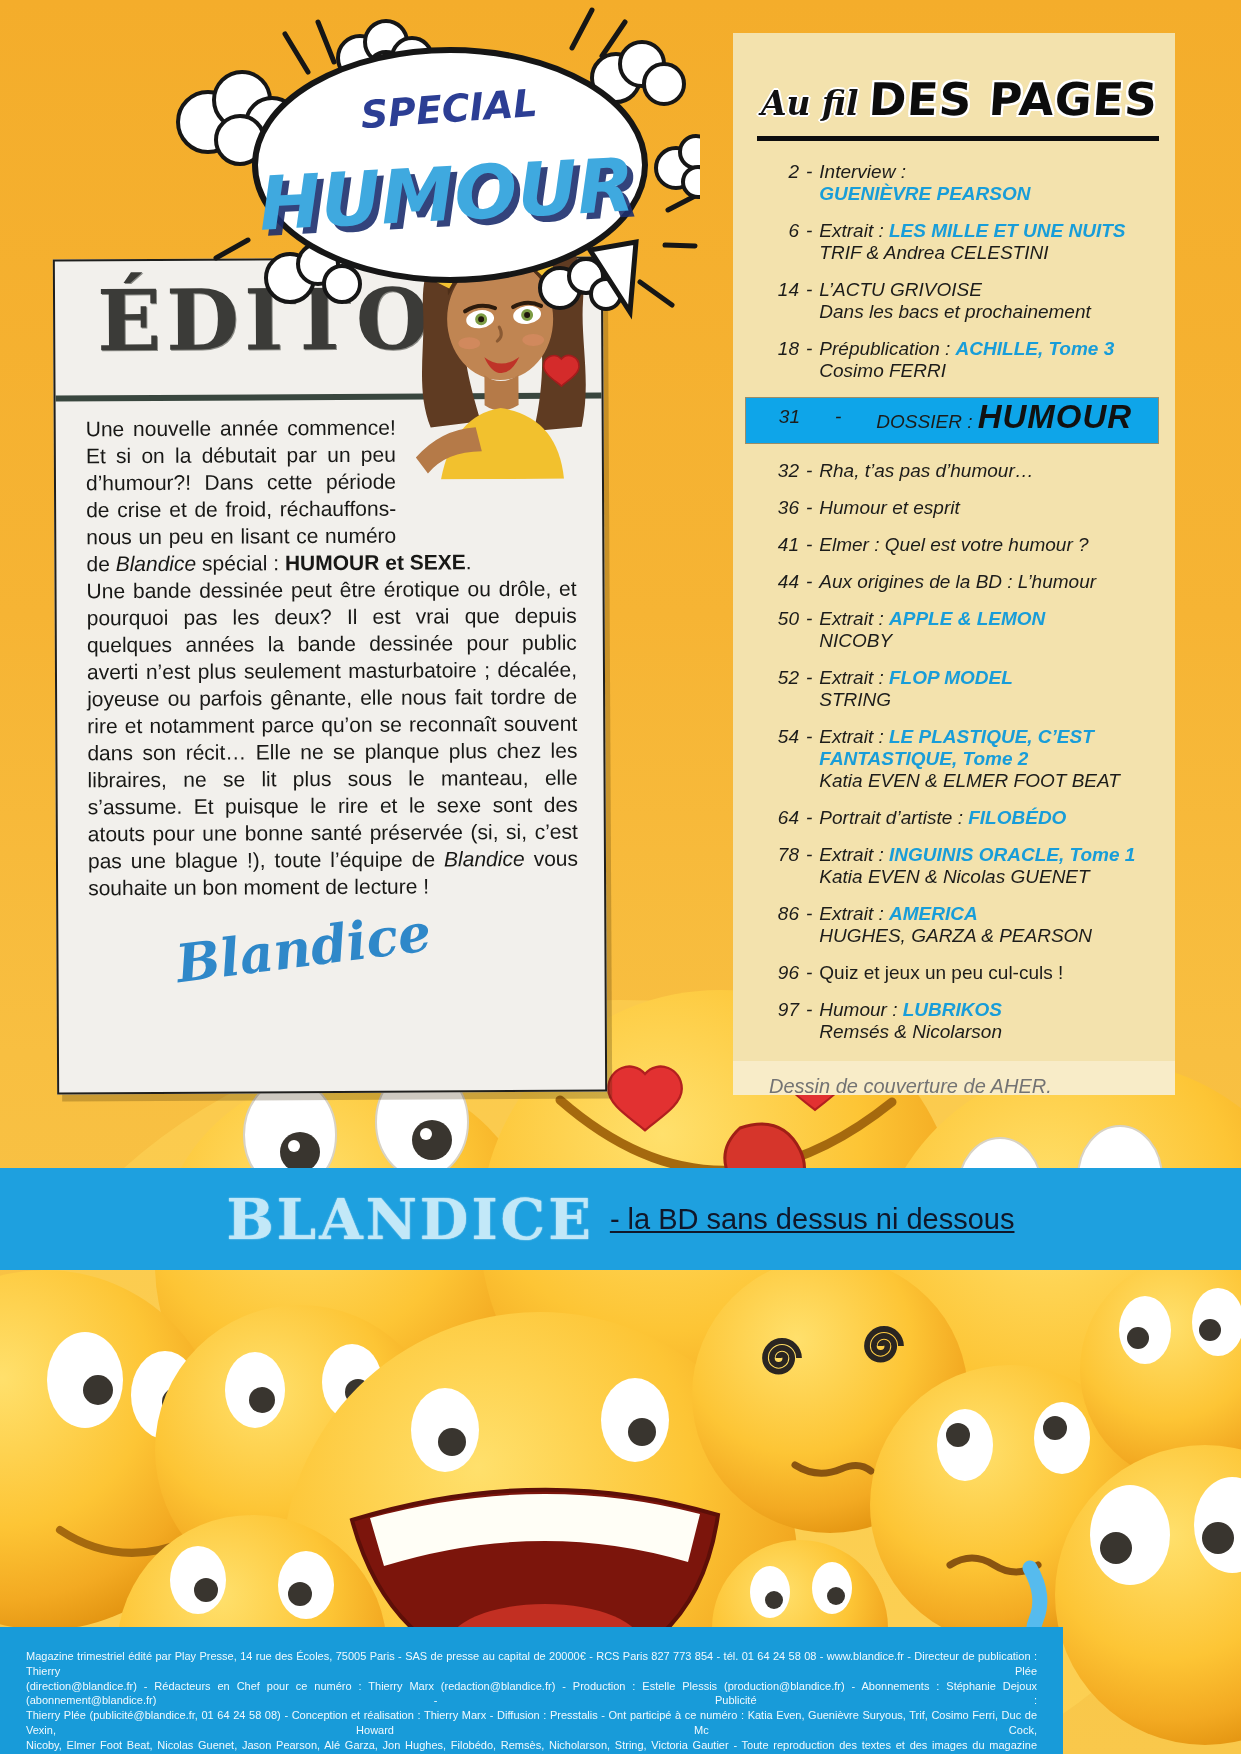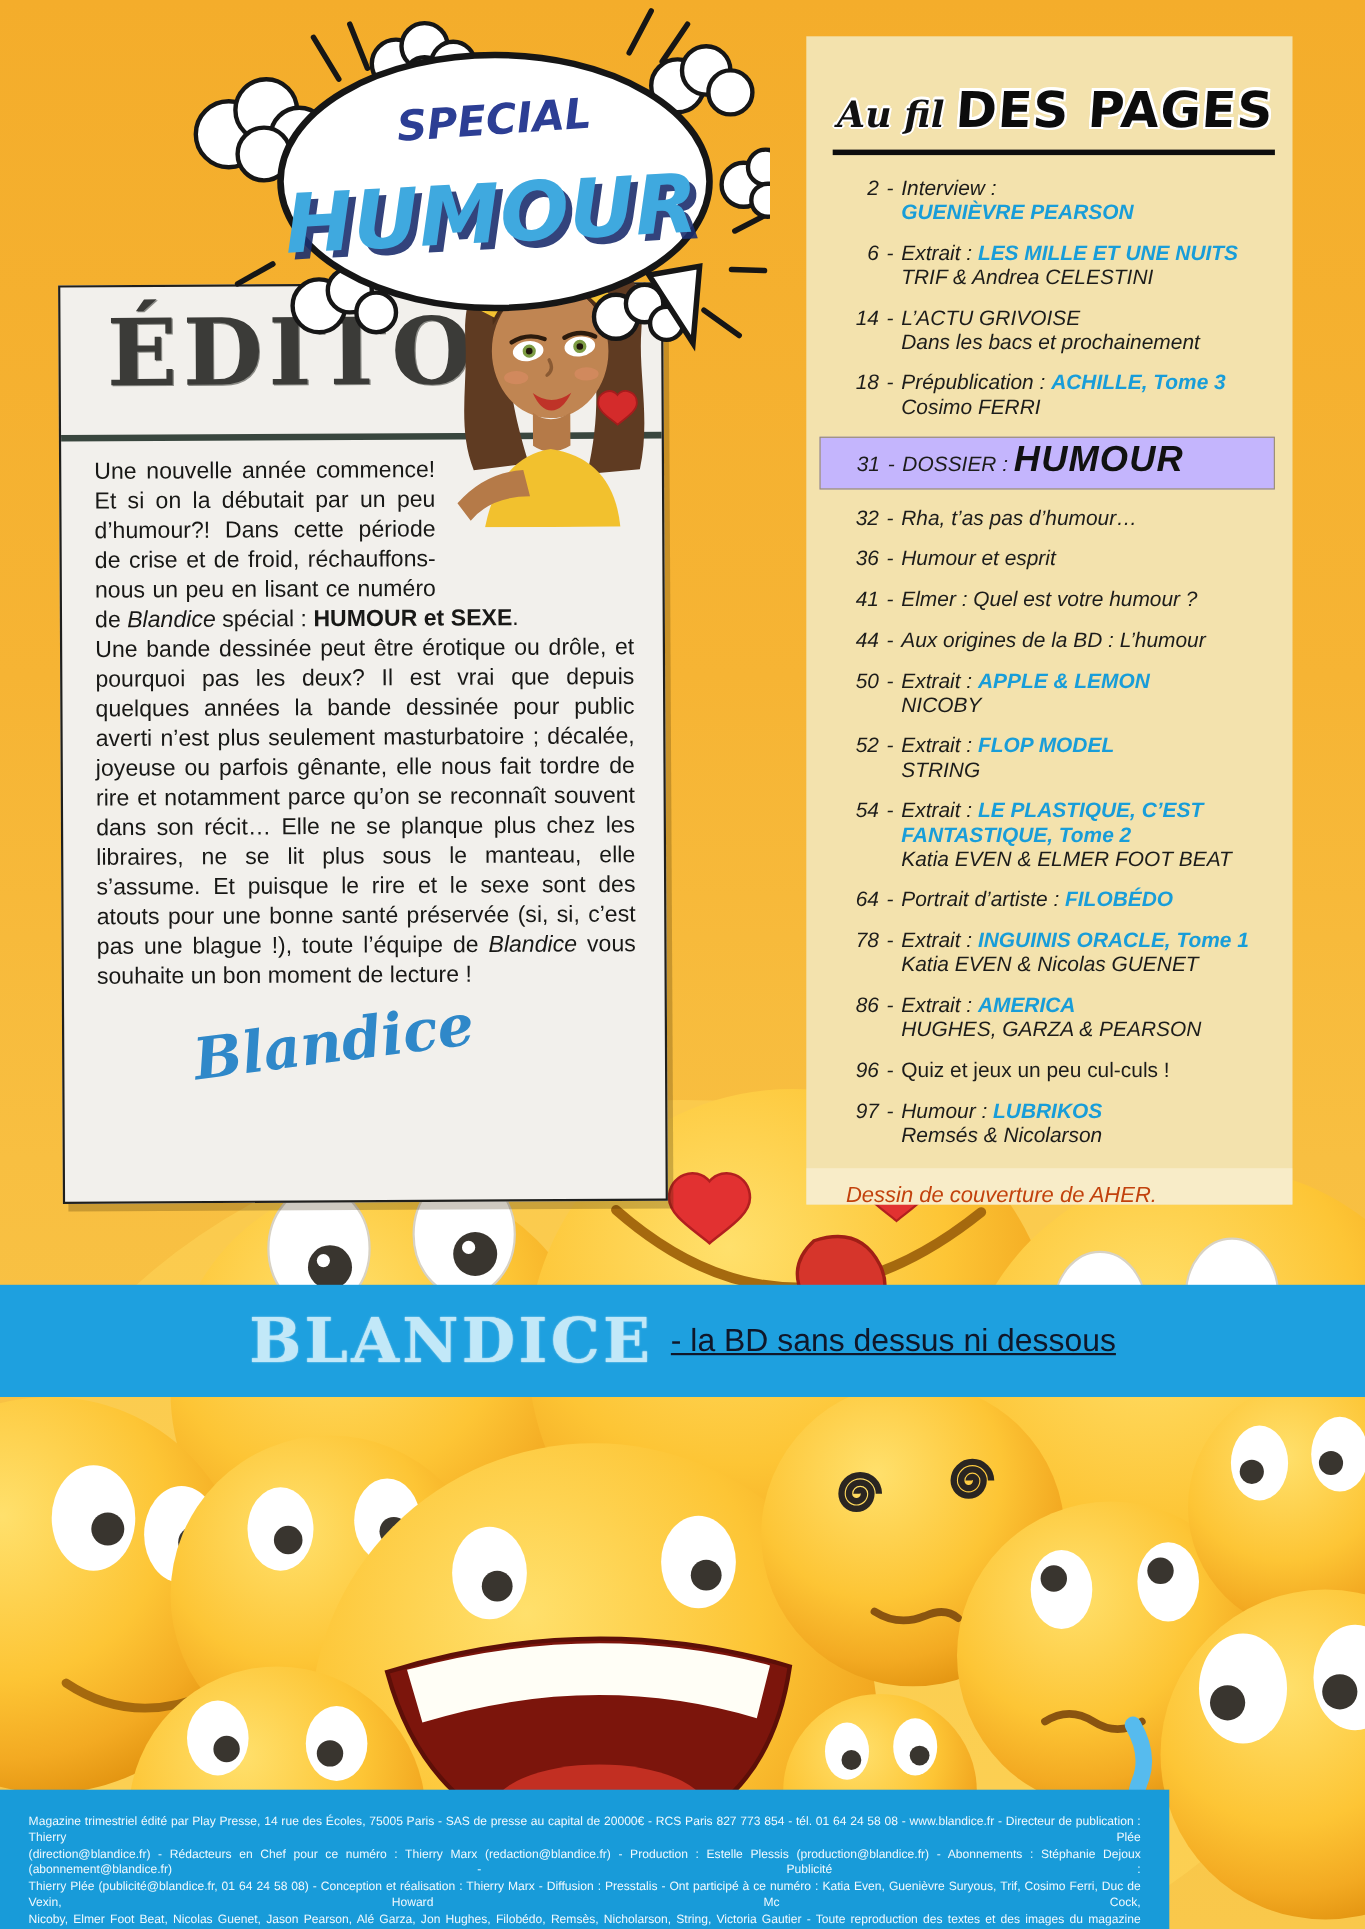--- a/index.html
+++ b/index.html
@@ -40,25 +40,25 @@
   .toc-rule{height:5px;background:#0d0d0d;margin:10px 0 20px 0;}
   .toc-item{display:flex;margin-bottom:15px;font-size:19px;line-height:22px;color:#1c1c1a;
             font-style:italic;}
   .toc-item .num{width:42px;text-align:right;flex:none;}
   .toc-item .dash{padding:0 7px;flex:none;}
   .toc-item .pre{}
   .toc-item .plain{font-style:normal;}
   .toc-item .boldtxt{font-weight:normal;text-align:right;}
   .bluetitle{color:#189dd9;font-weight:bold;}
   .credits{}
-  .toc-item.dossier{background:#c4b5fd;border:1px solid #9a8d68;align-items:flex-end;
-            margin:2px 0 16px -12px;padding:8px 8px 10px 12px;}
+  .toc-item.dossier{background:#0ea5e9;border:1px solid #9a8d68;align-items:flex-start;
+            margin:2px 0 16px -12px;padding:8px 8px 10px 12px;gap:28px;}
   .toc-item.dossier .bigtitle{font-size:33px;font-weight:bold;color:#111;letter-spacing:1px;}
   .toc-footer{background:#f8ecc8;margin:18px -16px 0 -24px;padding:14px 16px 18px 36px;
-              font-style:italic;font-size:20px;color:#c2410c;}
+              font-style:italic;font-size:20px;color:#737373;}
   
   .banner{position:absolute;left:0;top:1168px;width:1241px;height:102px;background:#1ea0df;
           z-index:7;display:flex;align-items:center;justify-content:center;gap:16px;}
   .banner .brand{font-family:"DejaVu Serif",serif;font-weight:bold;font-size:56px;
           letter-spacing:3px;color:#c2e8f8;text-shadow:0 0 2px #6fc3ea,0 0 1px #ffffff;}
   .banner .tagline{font-size:29px;color:#0f172a;text-decoration:underline;}
   
   .fineband{position:absolute;left:0;top:1627px;width:1063px;height:127px;background:#189bd9;
             z-index:7;box-sizing:border-box;padding:22px 26px 16px 26px;}
   .fineline{font-size:11px;line-height:14.8px;color:#f0f9fe;text-align:justify;

